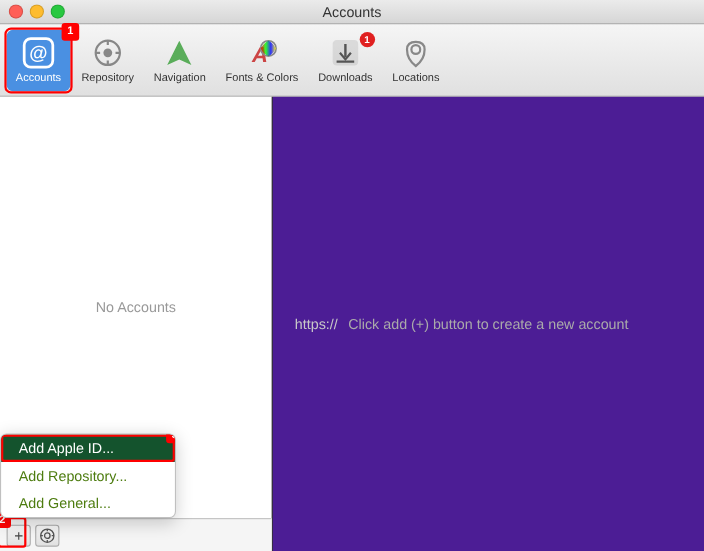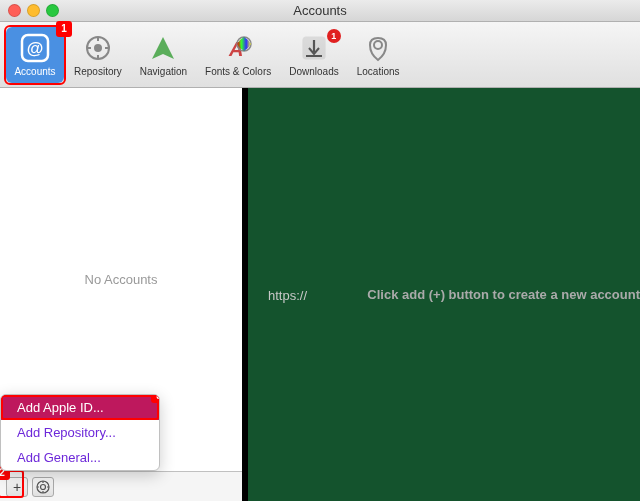--- a/index.html
+++ b/index.html
@@ -131,21 +131,21 @@
     
     .main-content {
       display: flex;
       height: calc(501px - 22px - 66px);
     }
 
     
     .left-panel {
       width: 248px;
       background: white;
-      border-right: 6px solid #000000;
+      border-right: 1px solid #000000;
       display: flex;
       flex-direction: column;
       position: relative;
     }
     .accounts-list {
       flex: 1;
       display: flex;
       align-items: center;
       justify-content: center;
     }
@@ -173,31 +173,30 @@
       align-items: center;
       justify-content: center;
       cursor: pointer;
       font-size: 14px;
       color: #444;
     }
 
     
     .right-panel {
       flex: 1;
-      background: #14532d;
-      display: flex;
-      align-items: center;
-      justify-content: flex-end;
+      background: #4c1d95;
+      display: flex;
+      align-items: center;
+      justify-content: center;
       position: relative;
     }
     .placeholder-text {
       color: #aaa;
       font-size: 13px;
       text-align: center;
-      font-weight: bold;
     }
     .url-watermark {
       position: absolute;
       left: 20px;
       top: 50%;
       transform: translateY(-50%);
       color: #c8c8c8;
       font-size: 13px;
     }
 
@@ -211,24 +210,24 @@
       border-radius: 6px;
       box-shadow: 0 4px 16px rgba(0,0,0,0.2);
       min-width: 160px;
       z-index: 100;
       overflow: hidden;
     }
     .menu-item {
       padding: 5px 16px;
       font-size: 13px;
       cursor: pointer;
-      color: #6d28d9;
+      color: #4d7c0f;
     }
     .menu-item.highlighted {
-      background: #be185d;
+      background: #14532d;
       color: white;
     }
   </style>
 </head>
 <body>
 
 <div class="title-bar">
   <div class="traffic-lights">
     <div class="traffic-light tl-close"></div>
     <div class="traffic-light tl-min"></div>

